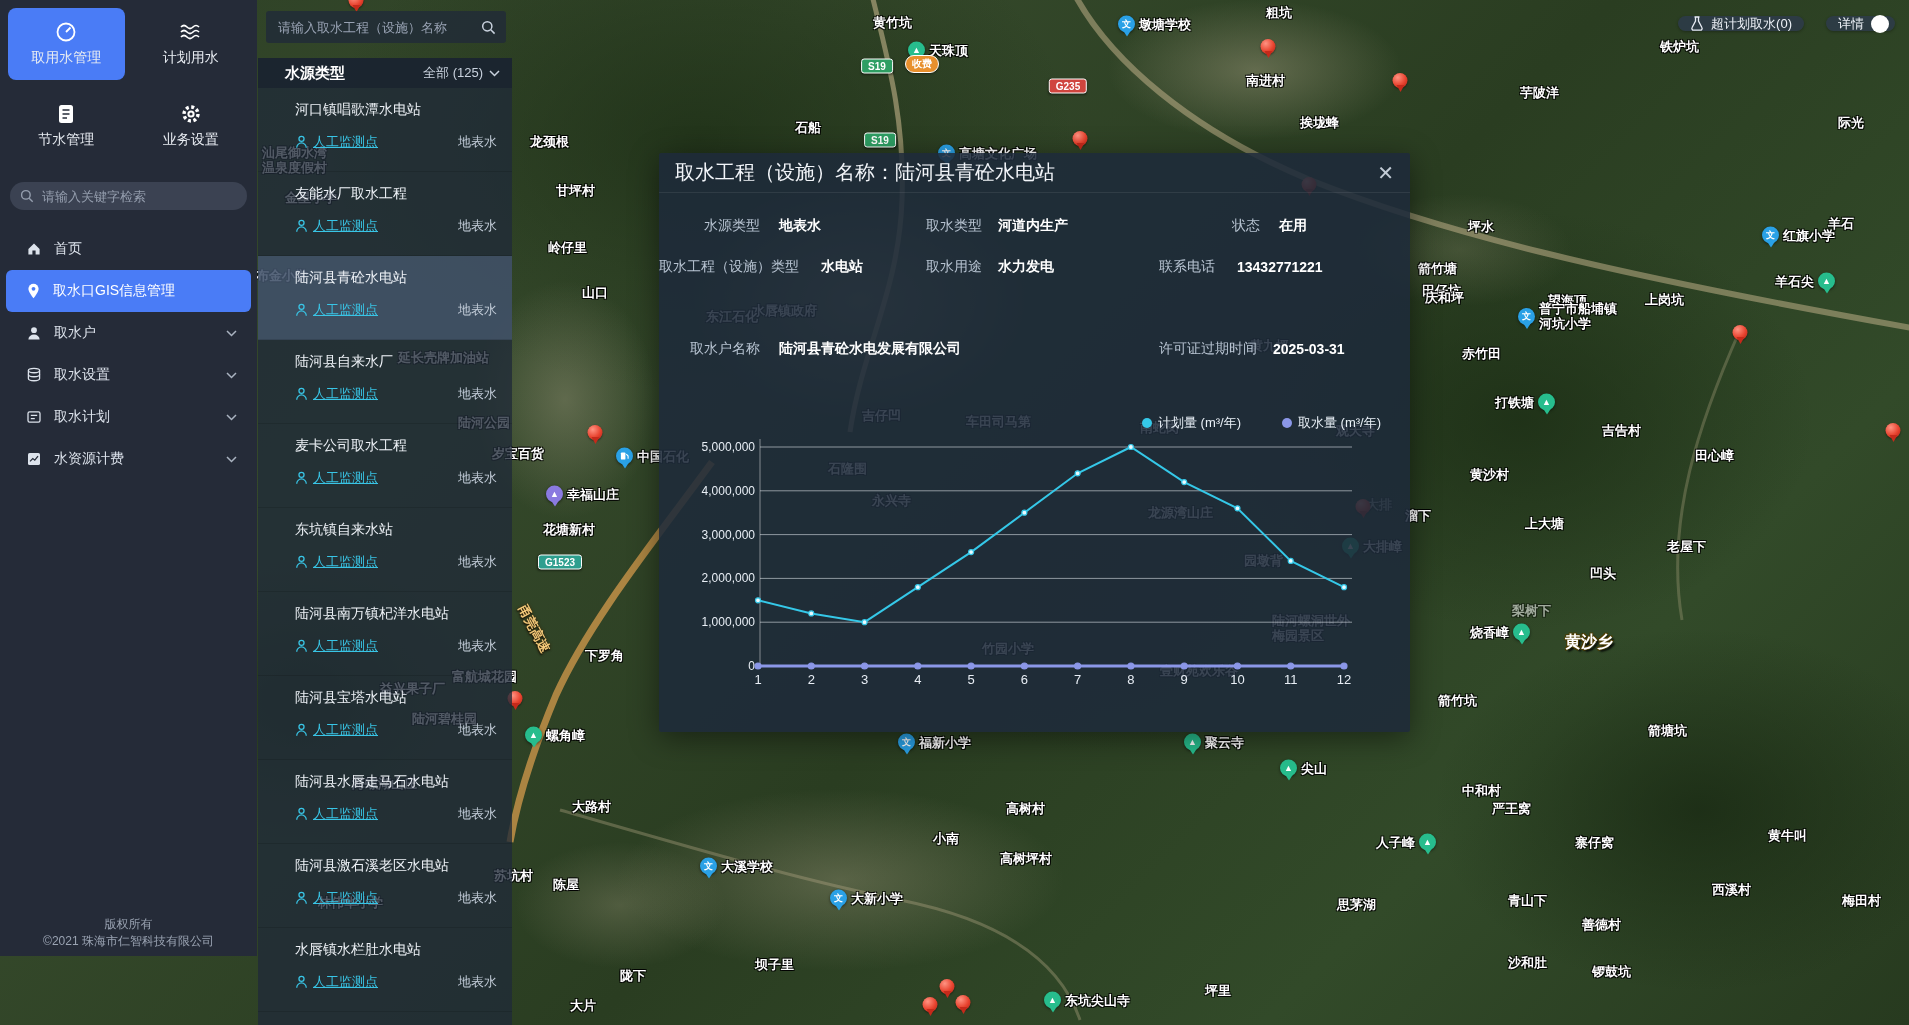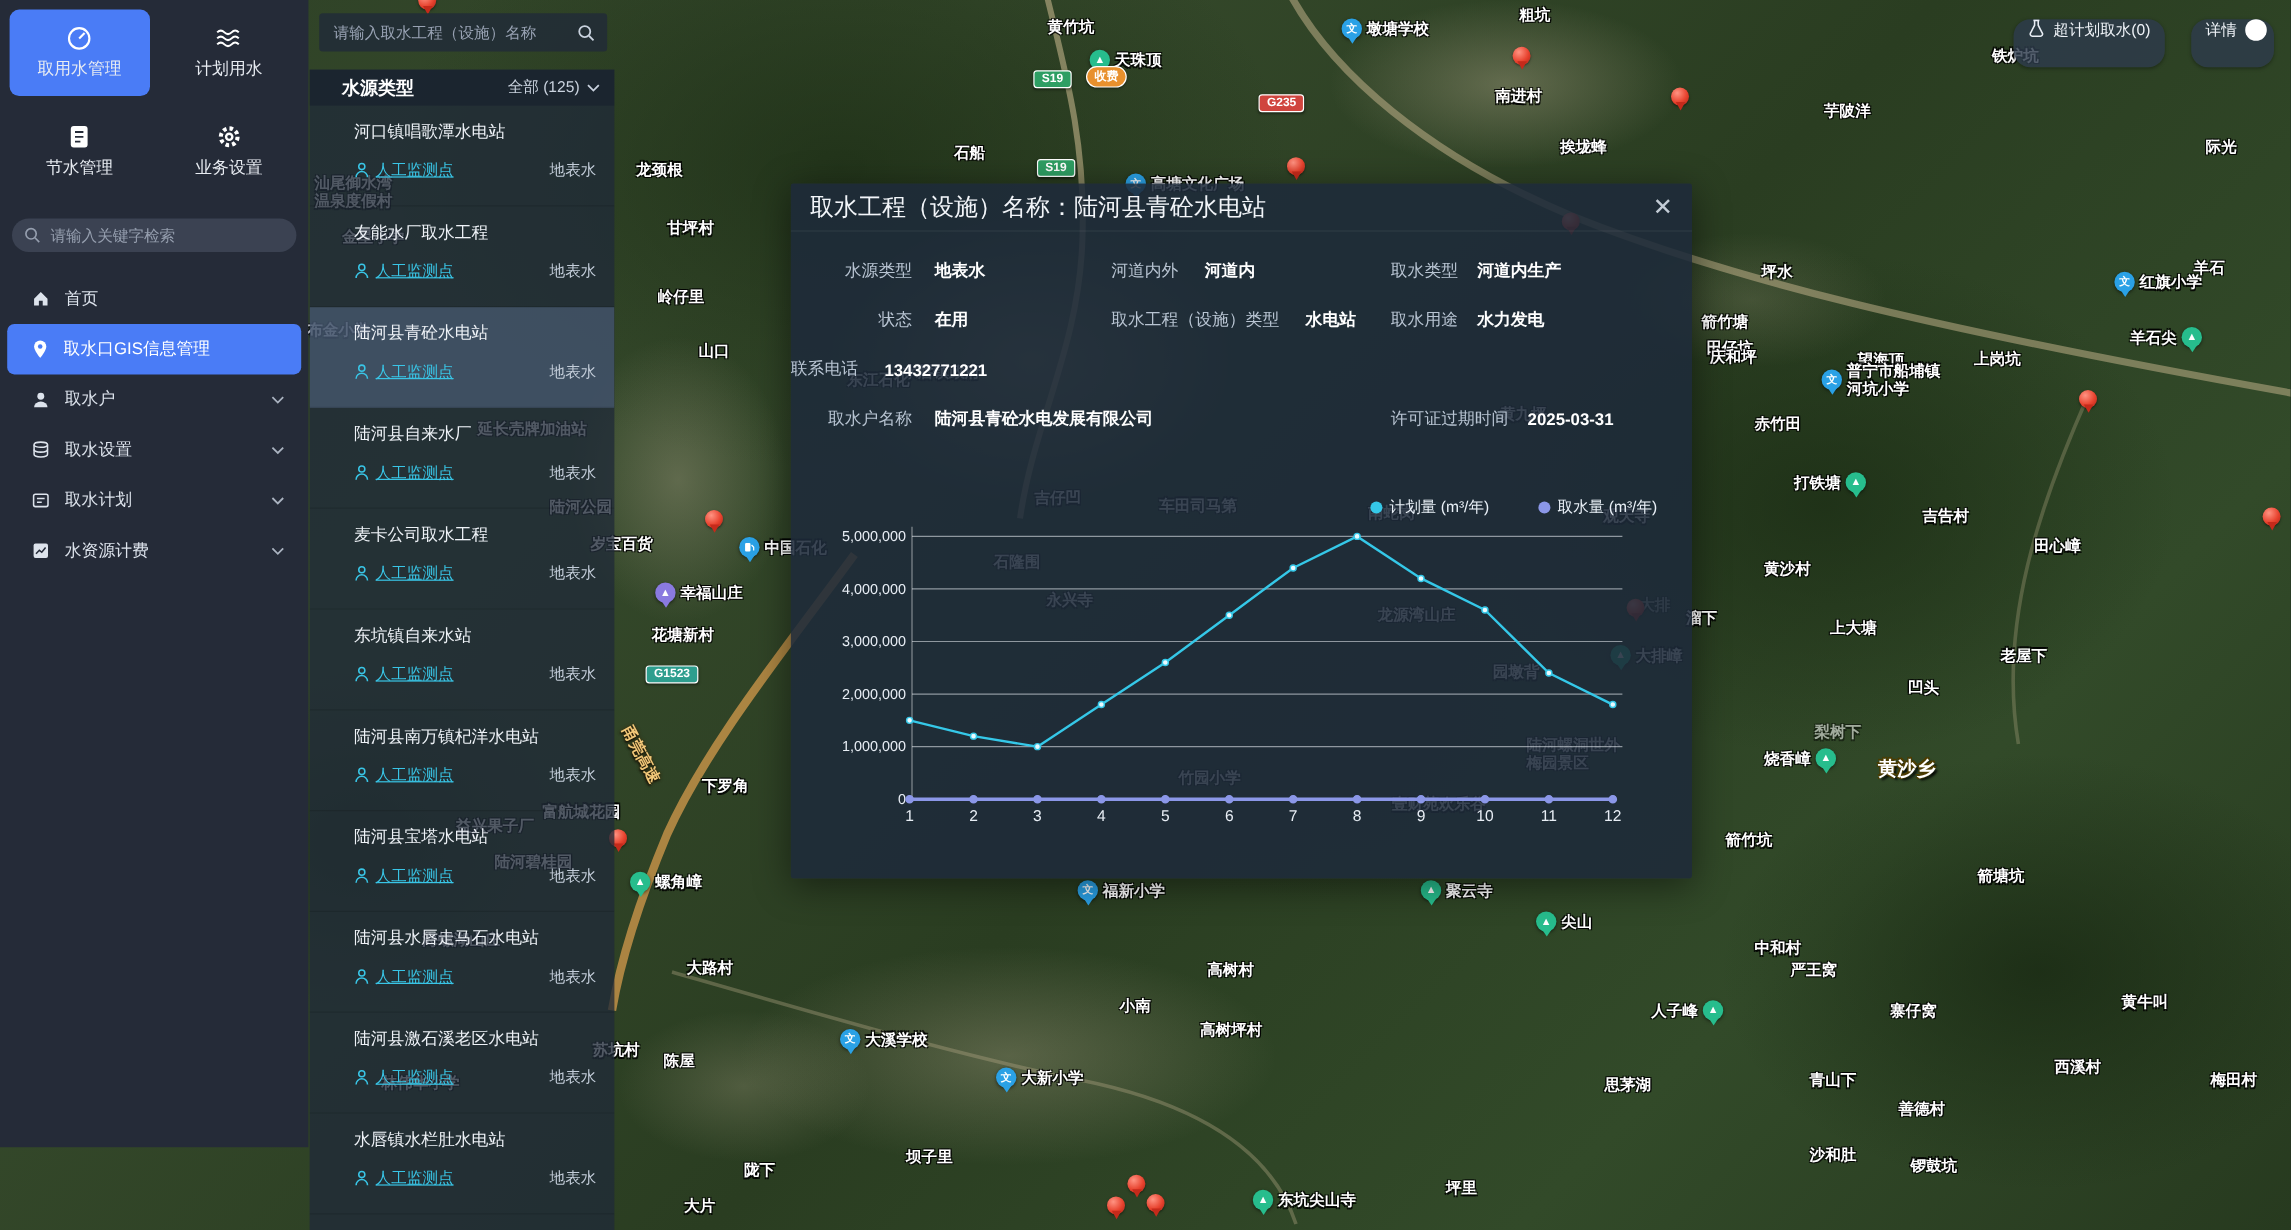--- a/index.html
+++ b/index.html
@@ -96,21 +96,21 @@
   .cell.c3 .flabel{margin-right:16px;}
   .cell.span2{grid-column:1/3;}
   #chart-svg{position:absolute;left:0;top:255px;}
   #chart-svg text{fill:#e8eef5;}
   #chart-svg .ytick{font-size:12px;}
   #chart-svg .xtick{font-size:13px;}
   #chart-svg .legend{font-size:13px;fill:#eaf1f8;}
 
   
   .top-controls{position:absolute;right:14px;top:16px;z-index:50;display:flex;gap:22px;}
-  .pill{height:40px;border-radius:14px;background:rgba(45,58,76,.82);display:flex;
+  .pill{height:15px;border-radius:14px;background:rgba(45,58,76,.82);display:flex;align-items:center;
     padding:0 12px;gap:7px;color:#eef2f7;font-size:13px;cursor:pointer;box-shadow:0 1px 3px rgba(0,0,0,.3);}
   .pill .knob{width:18px;height:18px;border-radius:50%;background:#fff;margin-right:-6px;}
 </style>
 </head>
 <body>
 
 <div class="stage">
 
   <div class="map" id="map">
     <svg class="roads" width="1909" height="1025">
@@ -741,35 +741,35 @@
           <svg width="16" height="16" viewBox="0 0 20 20">
             <rect x="2.5" y="2.5" width="15" height="15" rx="2" fill="#dde3ec"></rect>
             <polyline points="5,13 8.5,9.5 11,11.5 15,6.5" fill="none" stroke="#252b38" stroke-width="1.6"></polyline>
           </svg>
           <span class="mi-label">水资源计费</span>
           <svg width="11" height="7" viewBox="0 0 11 7">
             <polyline points="1,1 5.5,5.5 10,1" fill="none" stroke="#aab3c0" stroke-width="1.5"></polyline>
           </svg>
         </div>
       </nav>
+    <div class="side-footer">
+      <div>版权所有</div>
+      <div>©2021 珠海市仁智科技有限公司</div>
+    </div>
   </aside>
 
   <div class="modal">
     <div class="modal-head">
       <span class="modal-title">取水工程（设施）名称：陆河县青砼水电站</span>
       <span class="modal-close">✕</span>
     </div>
     <div class="fields" id="modal-fields">
         <div class="cell c1">
           <span class="flabel">水源类型</span>
           <span class="fvalue">地表水</span>
-        </div>
-        <div class="cell c2">
-          <span class="flabel">河道内外</span>
-          <span class="fvalue">河道内</span>
         </div>
         <div class="cell c3">
           <span class="flabel">取水类型</span>
           <span class="fvalue">河道内生产</span>
         </div>
         <div class="cell c1">
           <span class="flabel">状态</span>
           <span class="fvalue">在用</span>
         </div>
         <div class="cell c2">

